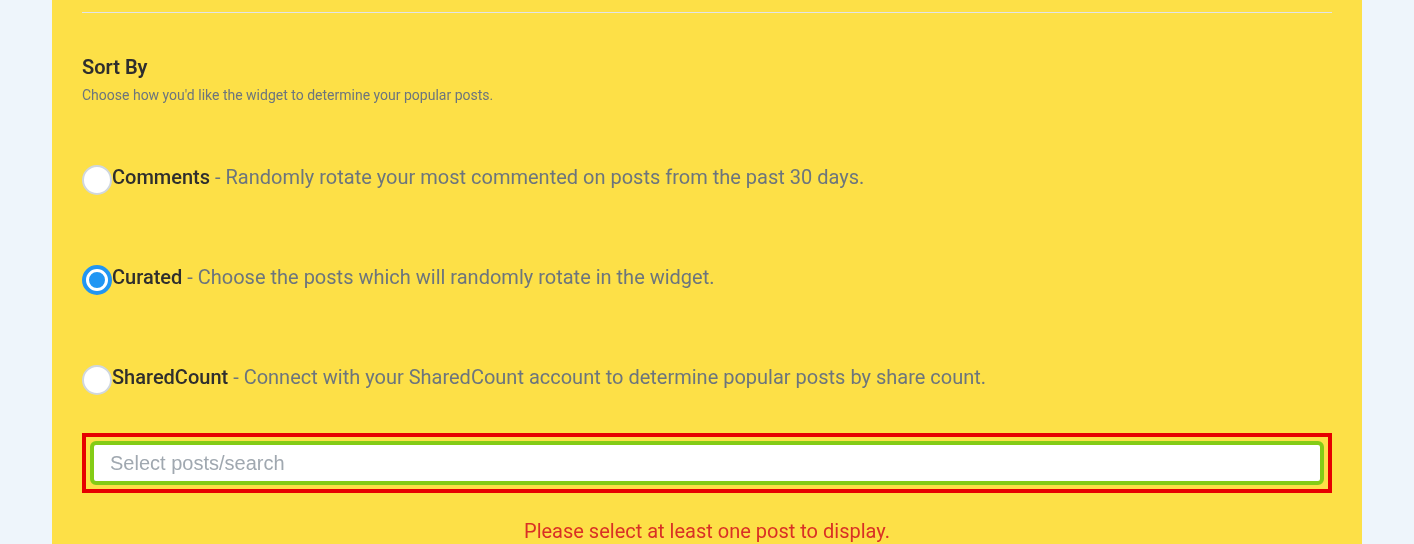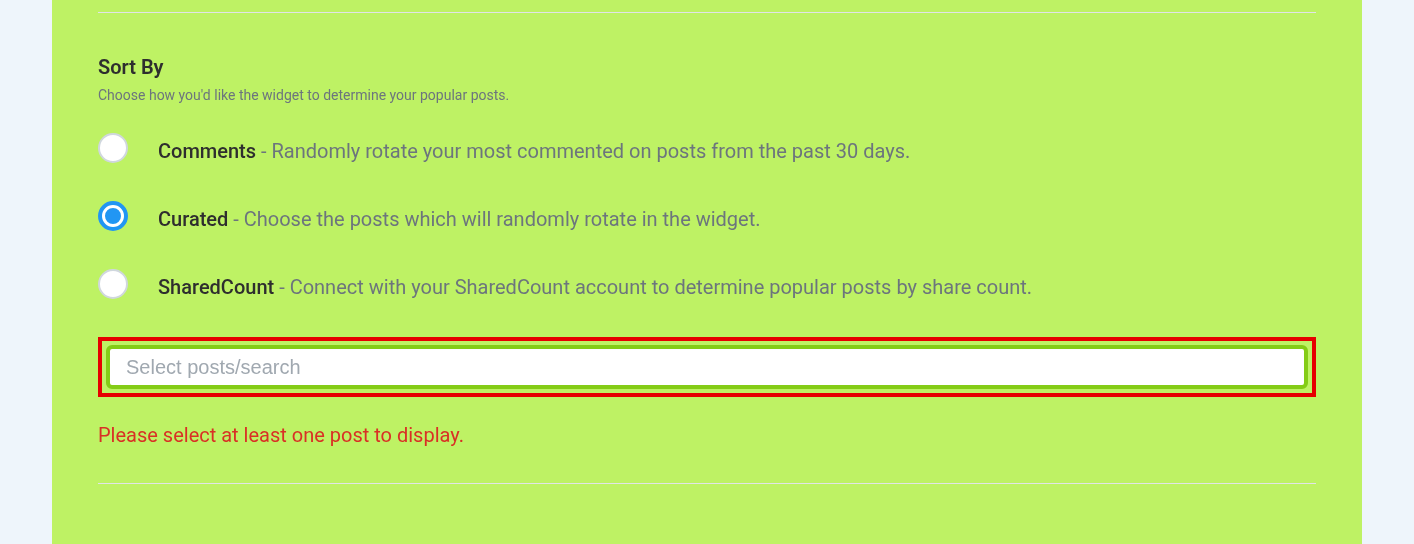--- a/index.html
+++ b/index.html
@@ -13,22 +13,22 @@
       width: 1414px;
       height: 544px;
       overflow: hidden;
     }
     .outer-container {
       position: absolute;
       left: 52px;
       right: 52px;
       top: 0;
       bottom: 0;
-      background: #bef264;
-      padding: 0 46px;
+      background: #fde047;
+      padding: 0 30px;
     }
     .divider-top {
       height: 1px;
       background: #e1e4e8;
       margin-top: 12px;
     }
     .content {
       padding-top: 42px;
     }
     .section-title {
@@ -44,23 +44,23 @@
       margin-bottom: 30px;
     }
     .radio-group {
       display: flex;
       flex-direction: column;
       gap: 38px;
       margin-bottom: 38px;
     }
     .radio-row {
       display: flex;
-      align-items: flex-end;
-      gap: 30px;
+      align-items: flex-start;
       cursor: pointer;
+      margin-top: 32px;
     }
     .radio {
       flex-shrink: 0;
       width: 30px;
       height: 30px;
       border-radius: 50%;
       border: 2px solid #d0d7de;
       background: #ffffff;
       position: relative;
     }
@@ -102,20 +102,21 @@
       font-family: Liberation Sans, sans-serif;
       outline: none;
     }
     .search-input::placeholder {
       color: #a0a8b0;
     }
     .error-text {
       font-size: 20px;
       color: #d93025;
       margin-bottom: 36px;
+      text-align: center;
     }
     .divider-bottom {
       height: 1px;
       background: #e1e4e8;
     }
   </style>
 </head>
 <body>
 
 <div class="outer-container">

